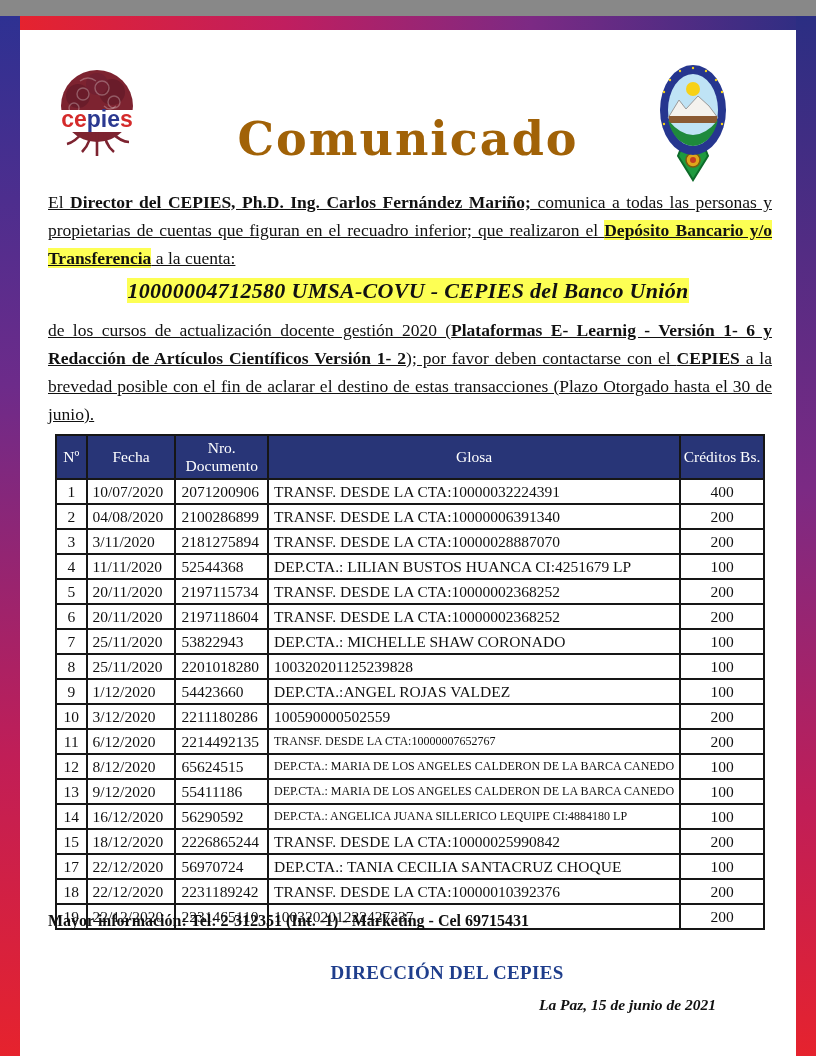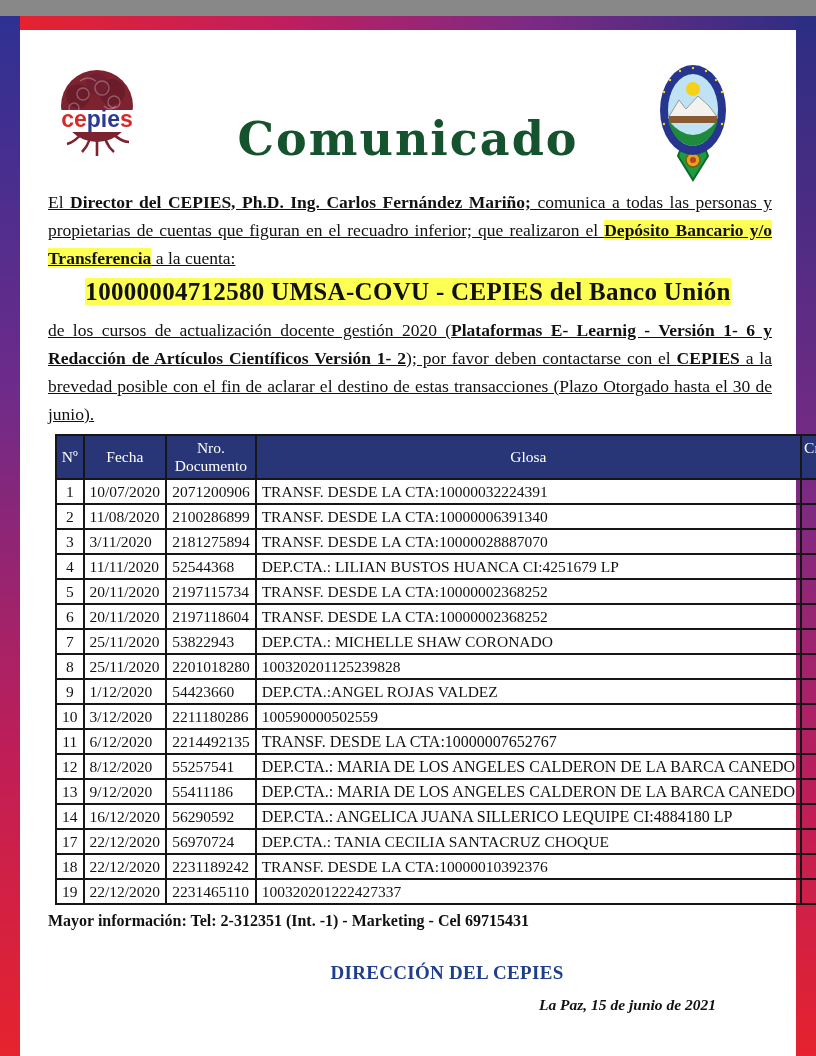--- a/index.html
+++ b/index.html
@@ -13,39 +13,39 @@
     background:linear-gradient(to right,#e8232b 0%,#b52055 55%,#34308b 100%);}
   .frame.left{left:0;top:0;width:20px;height:1056px;
     background:linear-gradient(to bottom,#2e3192 0%,#6d2b8a 35%,#c01e57 70%,#e8232b 100%);}
   .frame.right{right:0;top:0;width:20px;height:1056px;
     background:linear-gradient(to bottom,#2b2e83 0%,#7c2a84 45%,#c01e57 75%,#e8232b 100%);}
 
   .logo-cepies{position:absolute;left:50px;top:50px;width:94px;height:104px;}
   .logo-umsa{position:absolute;left:652px;top:46px;width:82px;height:122px;}
 
   .title{position:absolute;left:0;top:96px;width:816px;text-align:center;
-    font-family:"DejaVu Serif",serif;font-weight:900;font-size:46px;letter-spacing:2px;color:#14532d;}
+    font-family:"DejaVu Serif",serif;font-weight:900;font-size:46px;letter-spacing:2px;color:#a16207;}
 
   .para{position:absolute;left:48px;width:724px;font-size:17.5px;line-height:1.6;
         text-align:justify;margin:0;text-decoration:underline;}
   .para b{font-weight:bold;}
   .hl{background:#fdff54;font-weight:bold;}
   .p1{top:172px;}
   .account-line{position:absolute;left:0;top:262px;width:816px;text-align:center;margin:0;}
-  .account-line span{background:#fdff54;font-weight:bold;font-size:25px;letter-spacing:.3px;}
+  .account-line span{background:#fdff54;font-weight:bold;font-size:22px;letter-spacing:.3px;font-style:italic;}
   .p2{top:300px;}
 
   table.tx{position:absolute;left:55px;top:418px;width:710px;border-collapse:collapse;
     font-family:"Liberation Serif",serif;padding-left:32px;}
   table.tx th,table.tx td{border:2px solid #161616;}
   table.tx thead th{background:#283577;color:#fff;font-weight:normal;font-size:15.5px;
     line-height:1.15;padding:3px 2px;text-align:center;vertical-align:middle;height:36px;}
   table.tx td{font-size:15.5px;padding:1px 5px;height:21px;white-space:nowrap;overflow:hidden;}
   td.c{text-align:center;}
-  td.glosa.small{font-size:16px;}
+  td.glosa.small{font-size:12px;}
 
   .footer-info{position:absolute;left:48px;top:896px;font-weight:bold;font-size:16px;margin:0;}
   .direction{position:absolute;left:0;top:946px;width:816px;text-align:center;
     color:#1f3e8c;font-weight:bold;font-size:19px;letter-spacing:.3px;margin:0;padding-left:39px;}
   .dateline{position:absolute;right:100px;top:980px;font-weight:bold;font-style:italic;
     font-size:15.5px;margin:0;}
 </style>
 </head>
 <body>
 
@@ -126,21 +126,21 @@
     <tbody>
         <tr>
           <td class="c row-number">1</td>
           <td class="fecha-cell">10/07/2020</td>
           <td class="documento-cell">2071200906</td>
           <td class="glosa">TRANSF. DESDE LA CTA:10000032224391</td>
           <td class="c creditos-cell">400</td>
         </tr>
         <tr>
           <td class="c row-number">2</td>
-          <td class="fecha-cell">11/08/2020</td>
+          <td class="fecha-cell">04/08/2020</td>
           <td class="documento-cell">2100286899</td>
           <td class="glosa">TRANSF. DESDE LA CTA:10000006391340</td>
           <td class="c creditos-cell">200</td>
         </tr>
         <tr>
           <td class="c row-number">3</td>
           <td class="fecha-cell">3/11/2020</td>
           <td class="documento-cell">2181275894</td>
           <td class="glosa">TRANSF. DESDE LA CTA:10000028887070</td>
           <td class="c creditos-cell">200</td>
@@ -197,39 +197,46 @@
         <tr>
           <td class="c row-number">11</td>
           <td class="fecha-cell">6/12/2020</td>
           <td class="documento-cell">2214492135</td>
           <td class="glosa small">TRANSF. DESDE LA CTA:10000007652767</td>
           <td class="c creditos-cell">200</td>
         </tr>
         <tr>
           <td class="c row-number">12</td>
           <td class="fecha-cell">8/12/2020</td>
-          <td class="documento-cell">55257541</td>
+          <td class="documento-cell">65624515</td>
           <td class="glosa small">DEP.CTA.: MARIA DE LOS ANGELES CALDERON DE LA BARCA CANEDO</td>
           <td class="c creditos-cell">100</td>
         </tr>
         <tr>
           <td class="c row-number">13</td>
           <td class="fecha-cell">9/12/2020</td>
           <td class="documento-cell">55411186</td>
           <td class="glosa small">DEP.CTA.: MARIA DE LOS ANGELES CALDERON DE LA BARCA CANEDO</td>
           <td class="c creditos-cell">100</td>
         </tr>
         <tr>
           <td class="c row-number">14</td>
           <td class="fecha-cell">16/12/2020</td>
           <td class="documento-cell">56290592</td>
           <td class="glosa small">DEP.CTA.: ANGELICA JUANA SILLERICO LEQUIPE CI:4884180 LP</td>
           <td class="c creditos-cell">100</td>
         </tr>
         <tr>
+          <td class="c row-number">15</td>
+          <td class="fecha-cell">18/12/2020</td>
+          <td class="documento-cell">2226865244</td>
+          <td class="glosa">TRANSF. DESDE LA CTA:10000025990842</td>
+          <td class="c creditos-cell">200</td>
+        </tr>
+        <tr>
           <td class="c row-number">17</td>
           <td class="fecha-cell">22/12/2020</td>
           <td class="documento-cell">56970724</td>
           <td class="glosa">DEP.CTA.: TANIA CECILIA SANTACRUZ CHOQUE</td>
           <td class="c creditos-cell">100</td>
         </tr>
         <tr>
           <td class="c row-number">18</td>
           <td class="fecha-cell">22/12/2020</td>
           <td class="documento-cell">2231189242</td>

